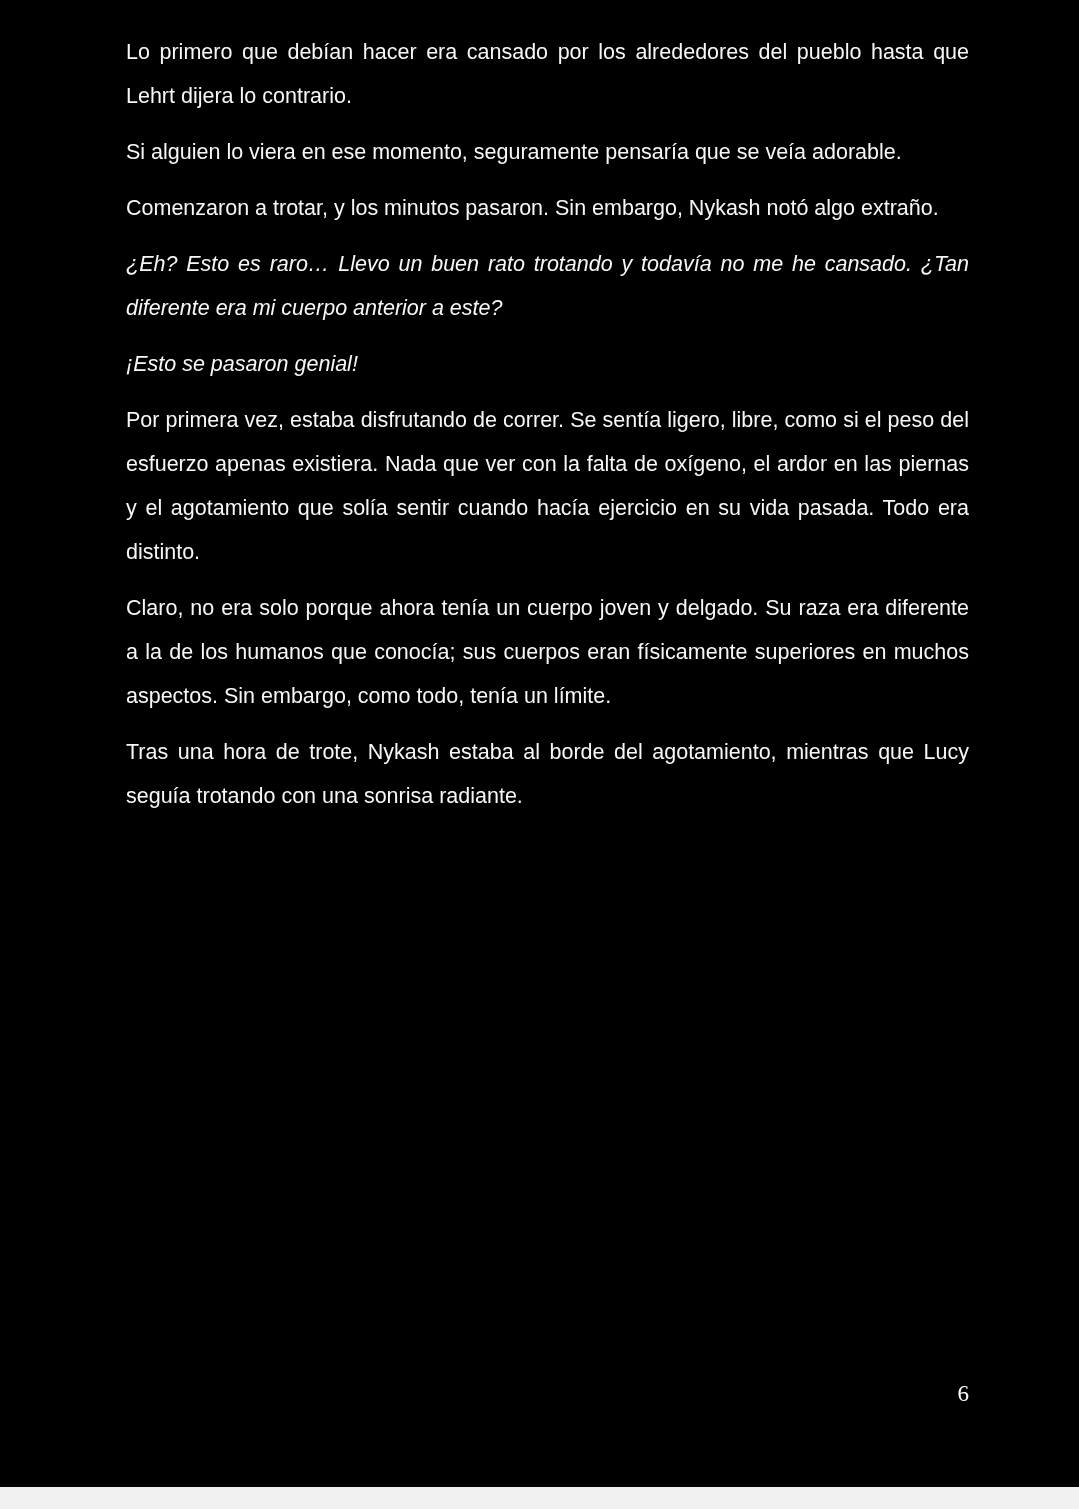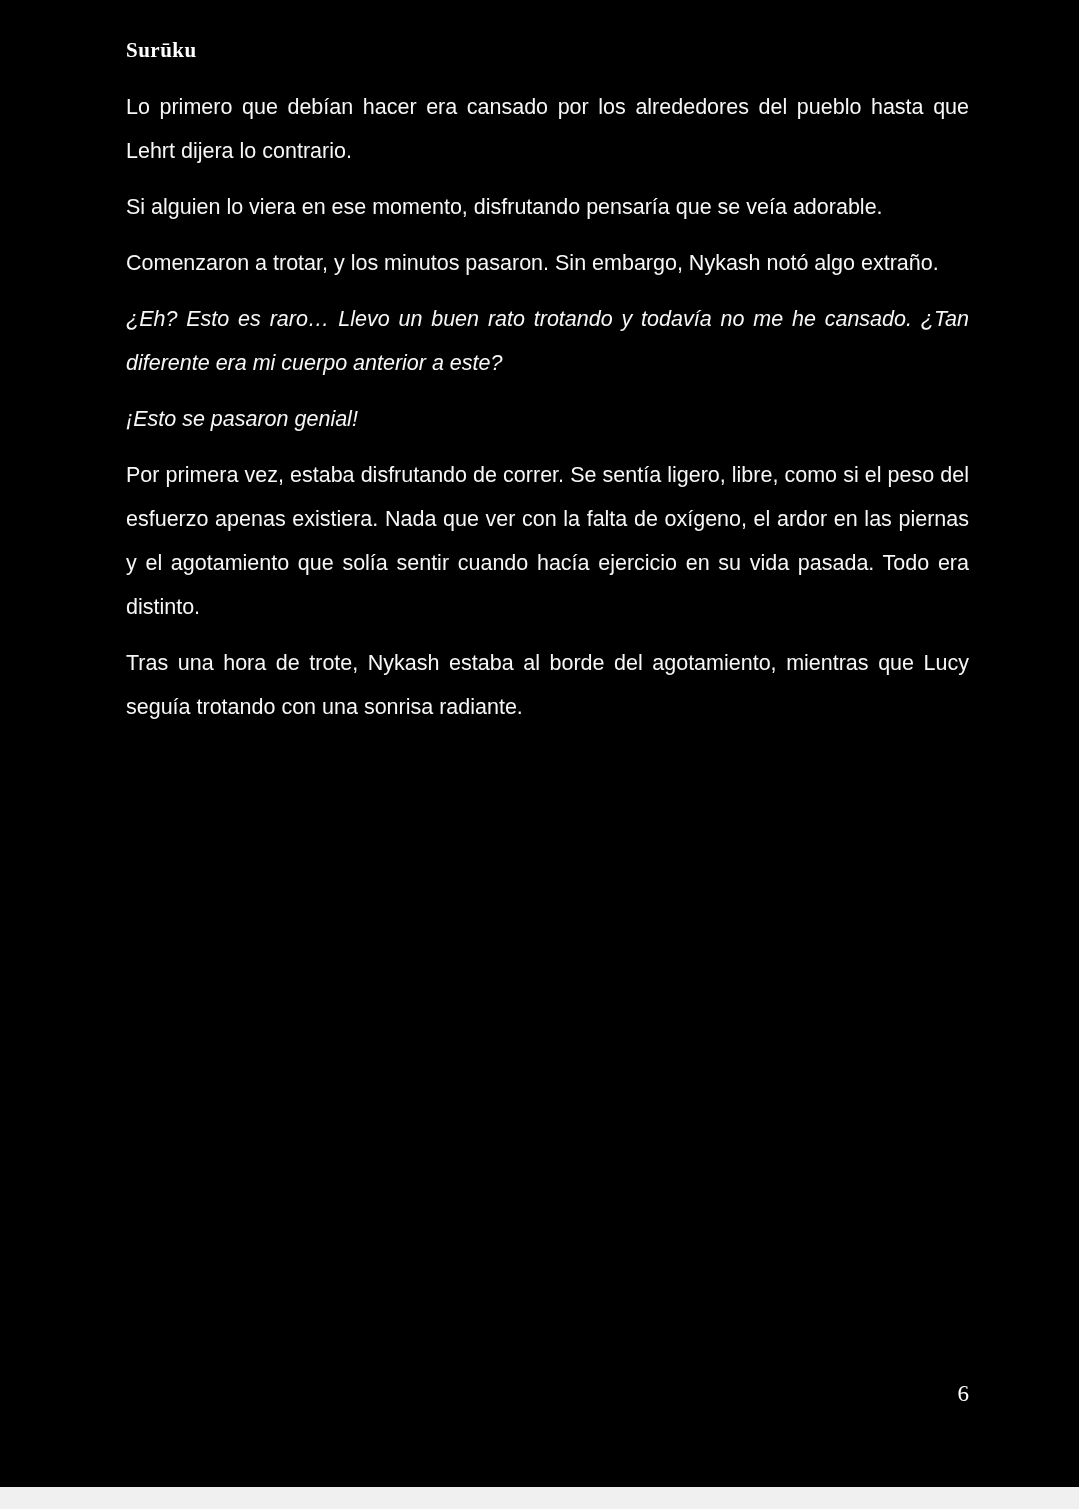--- a/index.html
+++ b/index.html
@@ -62,25 +62,25 @@
     bottom: 80px;
     font-family: "Liberation Serif", serif;
     font-size: 23px;
     color: #ffffff;
   }
 </style>
 </head>
 <body>
 
 <div class="page">
-  <h1 class="chapter-title">Surūku</h1>
   <div class="body-text">
       <p class="para">Lo primero que debían hacer era cansado por los alrededores del pueblo hasta que Lehrt dijera lo contrario.</p>
-      <p class="para">Si alguien lo viera en ese momento, disfrutando pensaría que se veía adorable.</p>
+      <p class="para">Si alguien lo viera en ese momento, seguramente pensaría que se veía adorable.</p>
       <p class="para">Comenzaron a trotar, y los minutos pasaron. Sin embargo, Nykash notó algo extraño.</p>
       <p class="para italic">¿Eh? Esto es raro… Llevo un buen rato trotando y todavía no me he cansado. ¿Tan diferente era mi cuerpo anterior a este?</p>
       <p class="para italic">¡Esto se pasaron genial!</p>
       <p class="para">Por primera vez, estaba disfrutando de correr. Se sentía ligero, libre, como si el peso del esfuerzo apenas existiera. Nada que ver con la falta de oxígeno, el ardor en las piernas y el agotamiento que solía sentir cuando hacía ejercicio en su vida pasada. Todo era distinto.</p>
+      <p class="para">Claro, no era solo porque ahora tenía un cuerpo joven y delgado. Su raza era diferente a la de los humanos que conocía; sus cuerpos eran físicamente superiores en muchos aspectos. Sin embargo, como todo, tenía un límite.</p>
       <p class="para">Tras una hora de trote, Nykash estaba al borde del agotamiento, mientras que Lucy seguía trotando con una sonrisa radiante.</p>
     </div>
   <div class="page-number">6</div>
 </div>
 <div class="page-bottom-edge"></div>
 
 </body></html>

